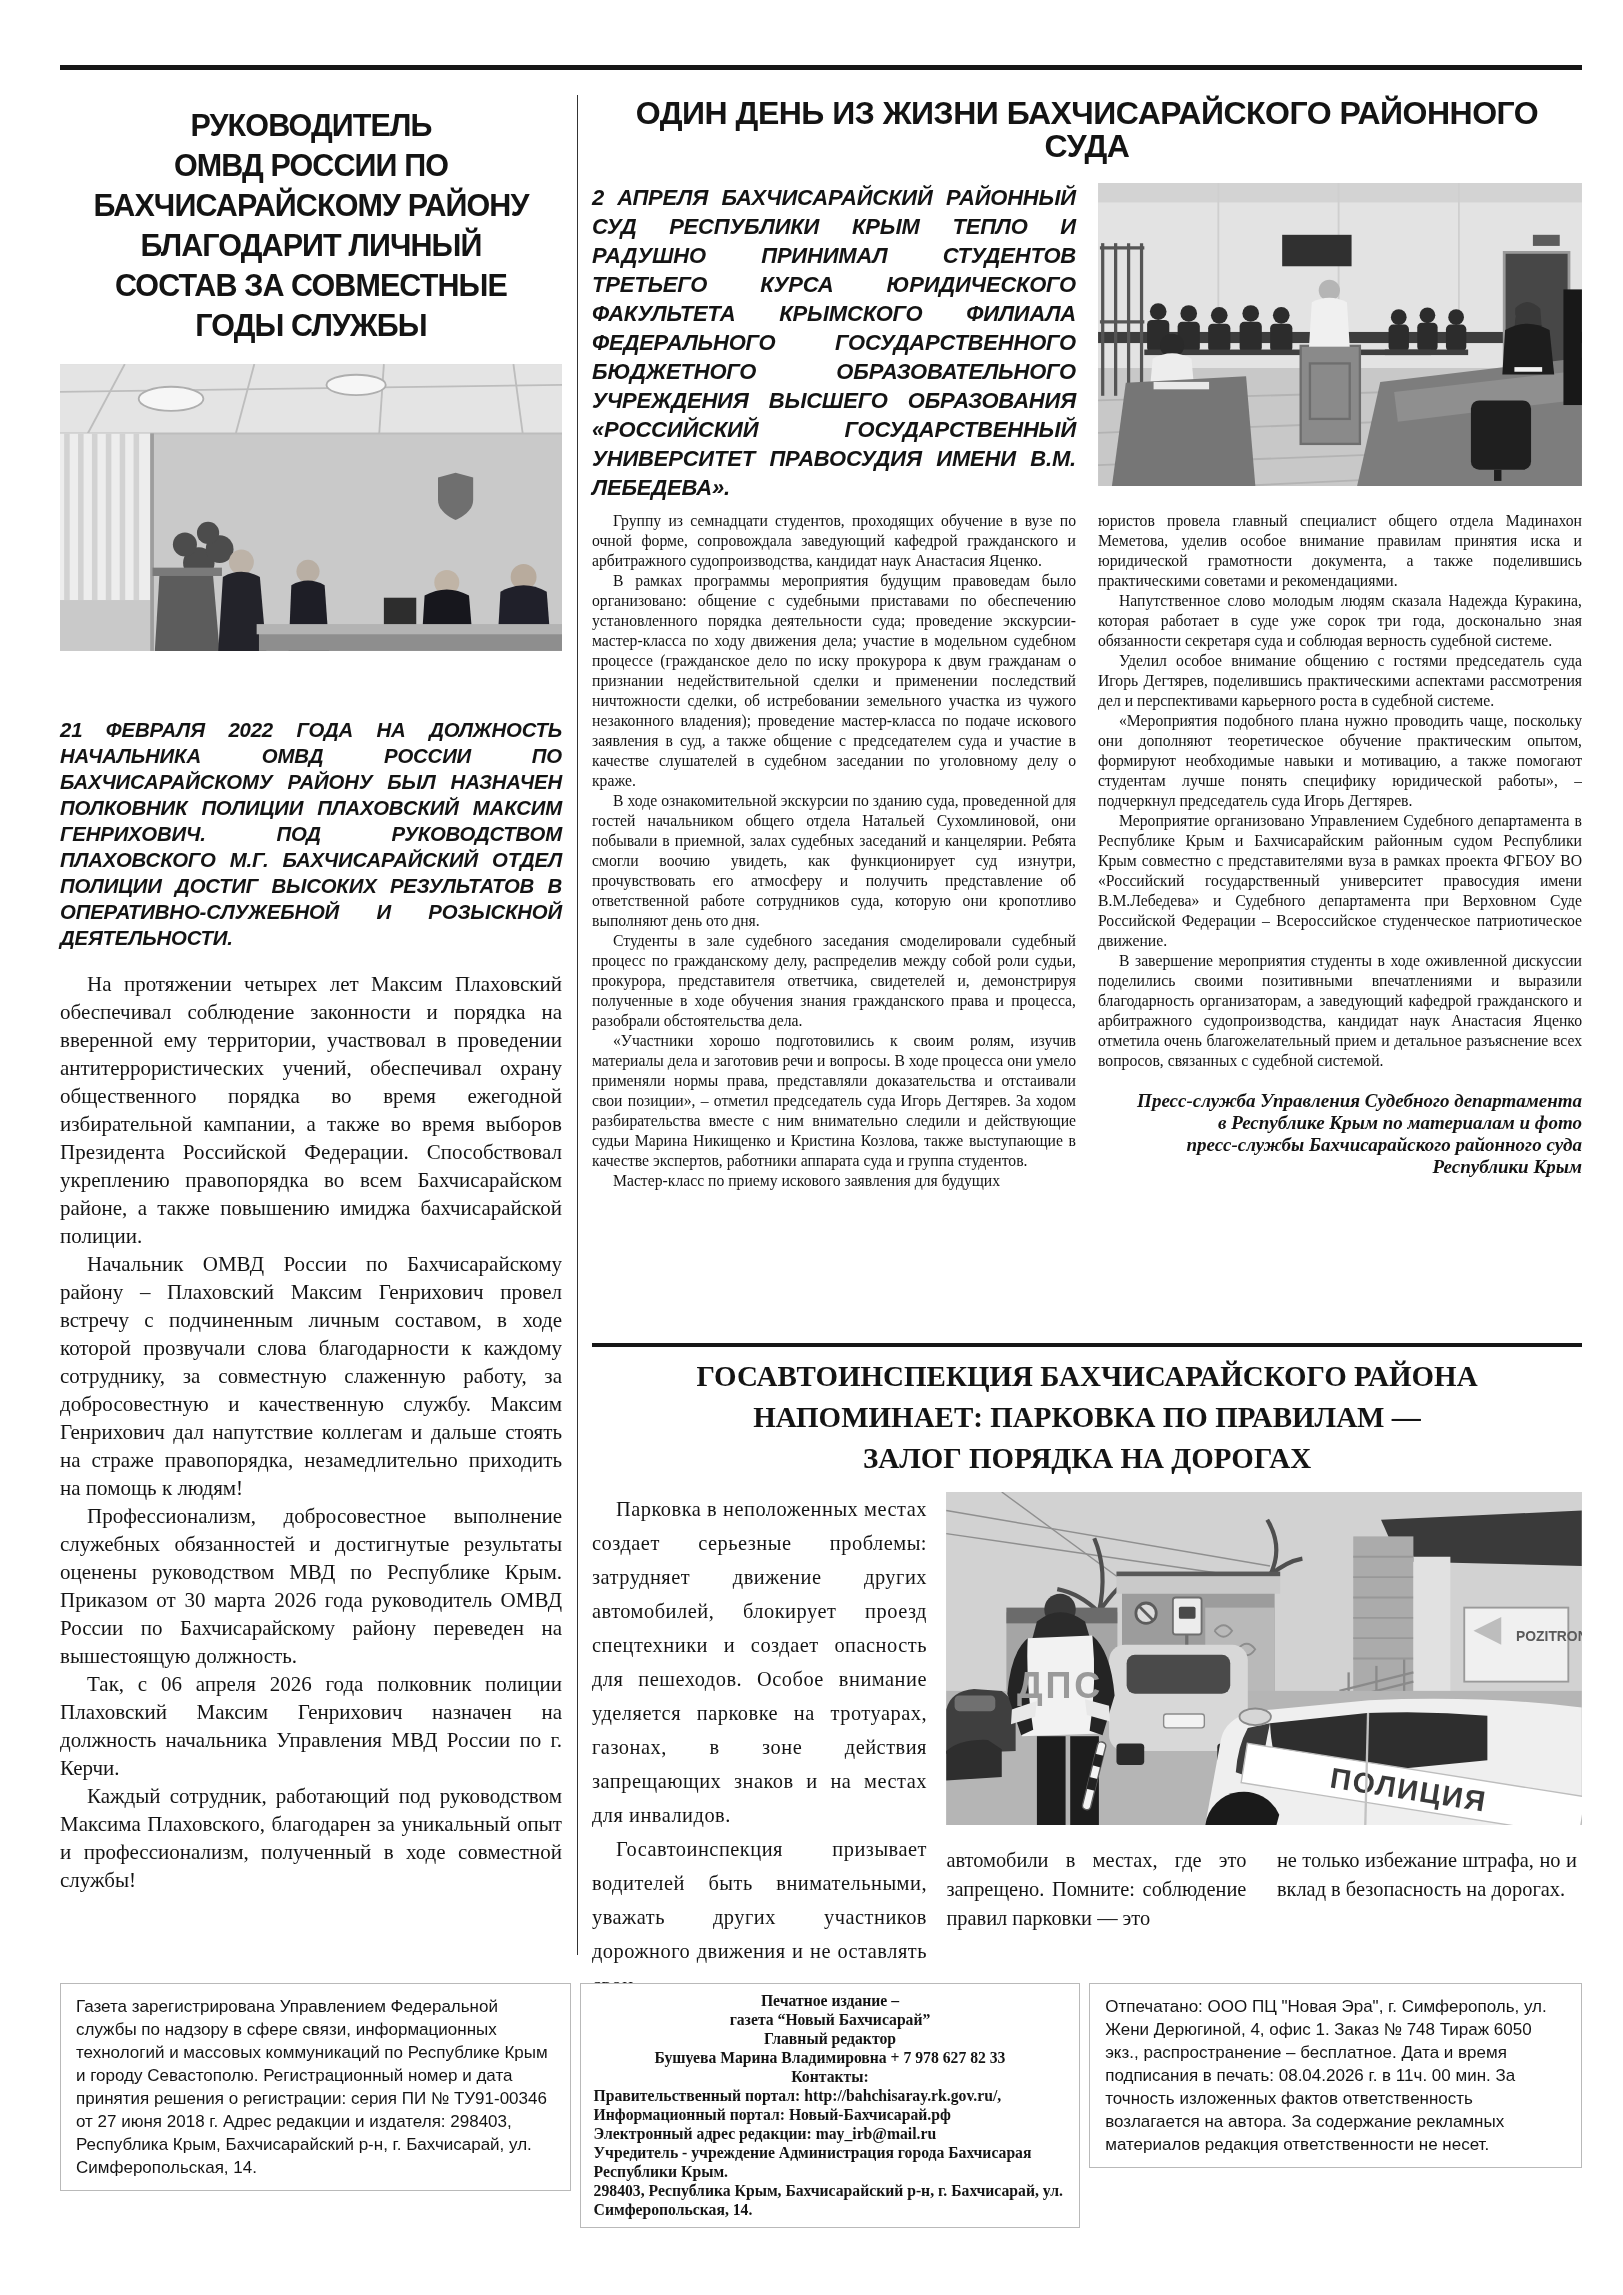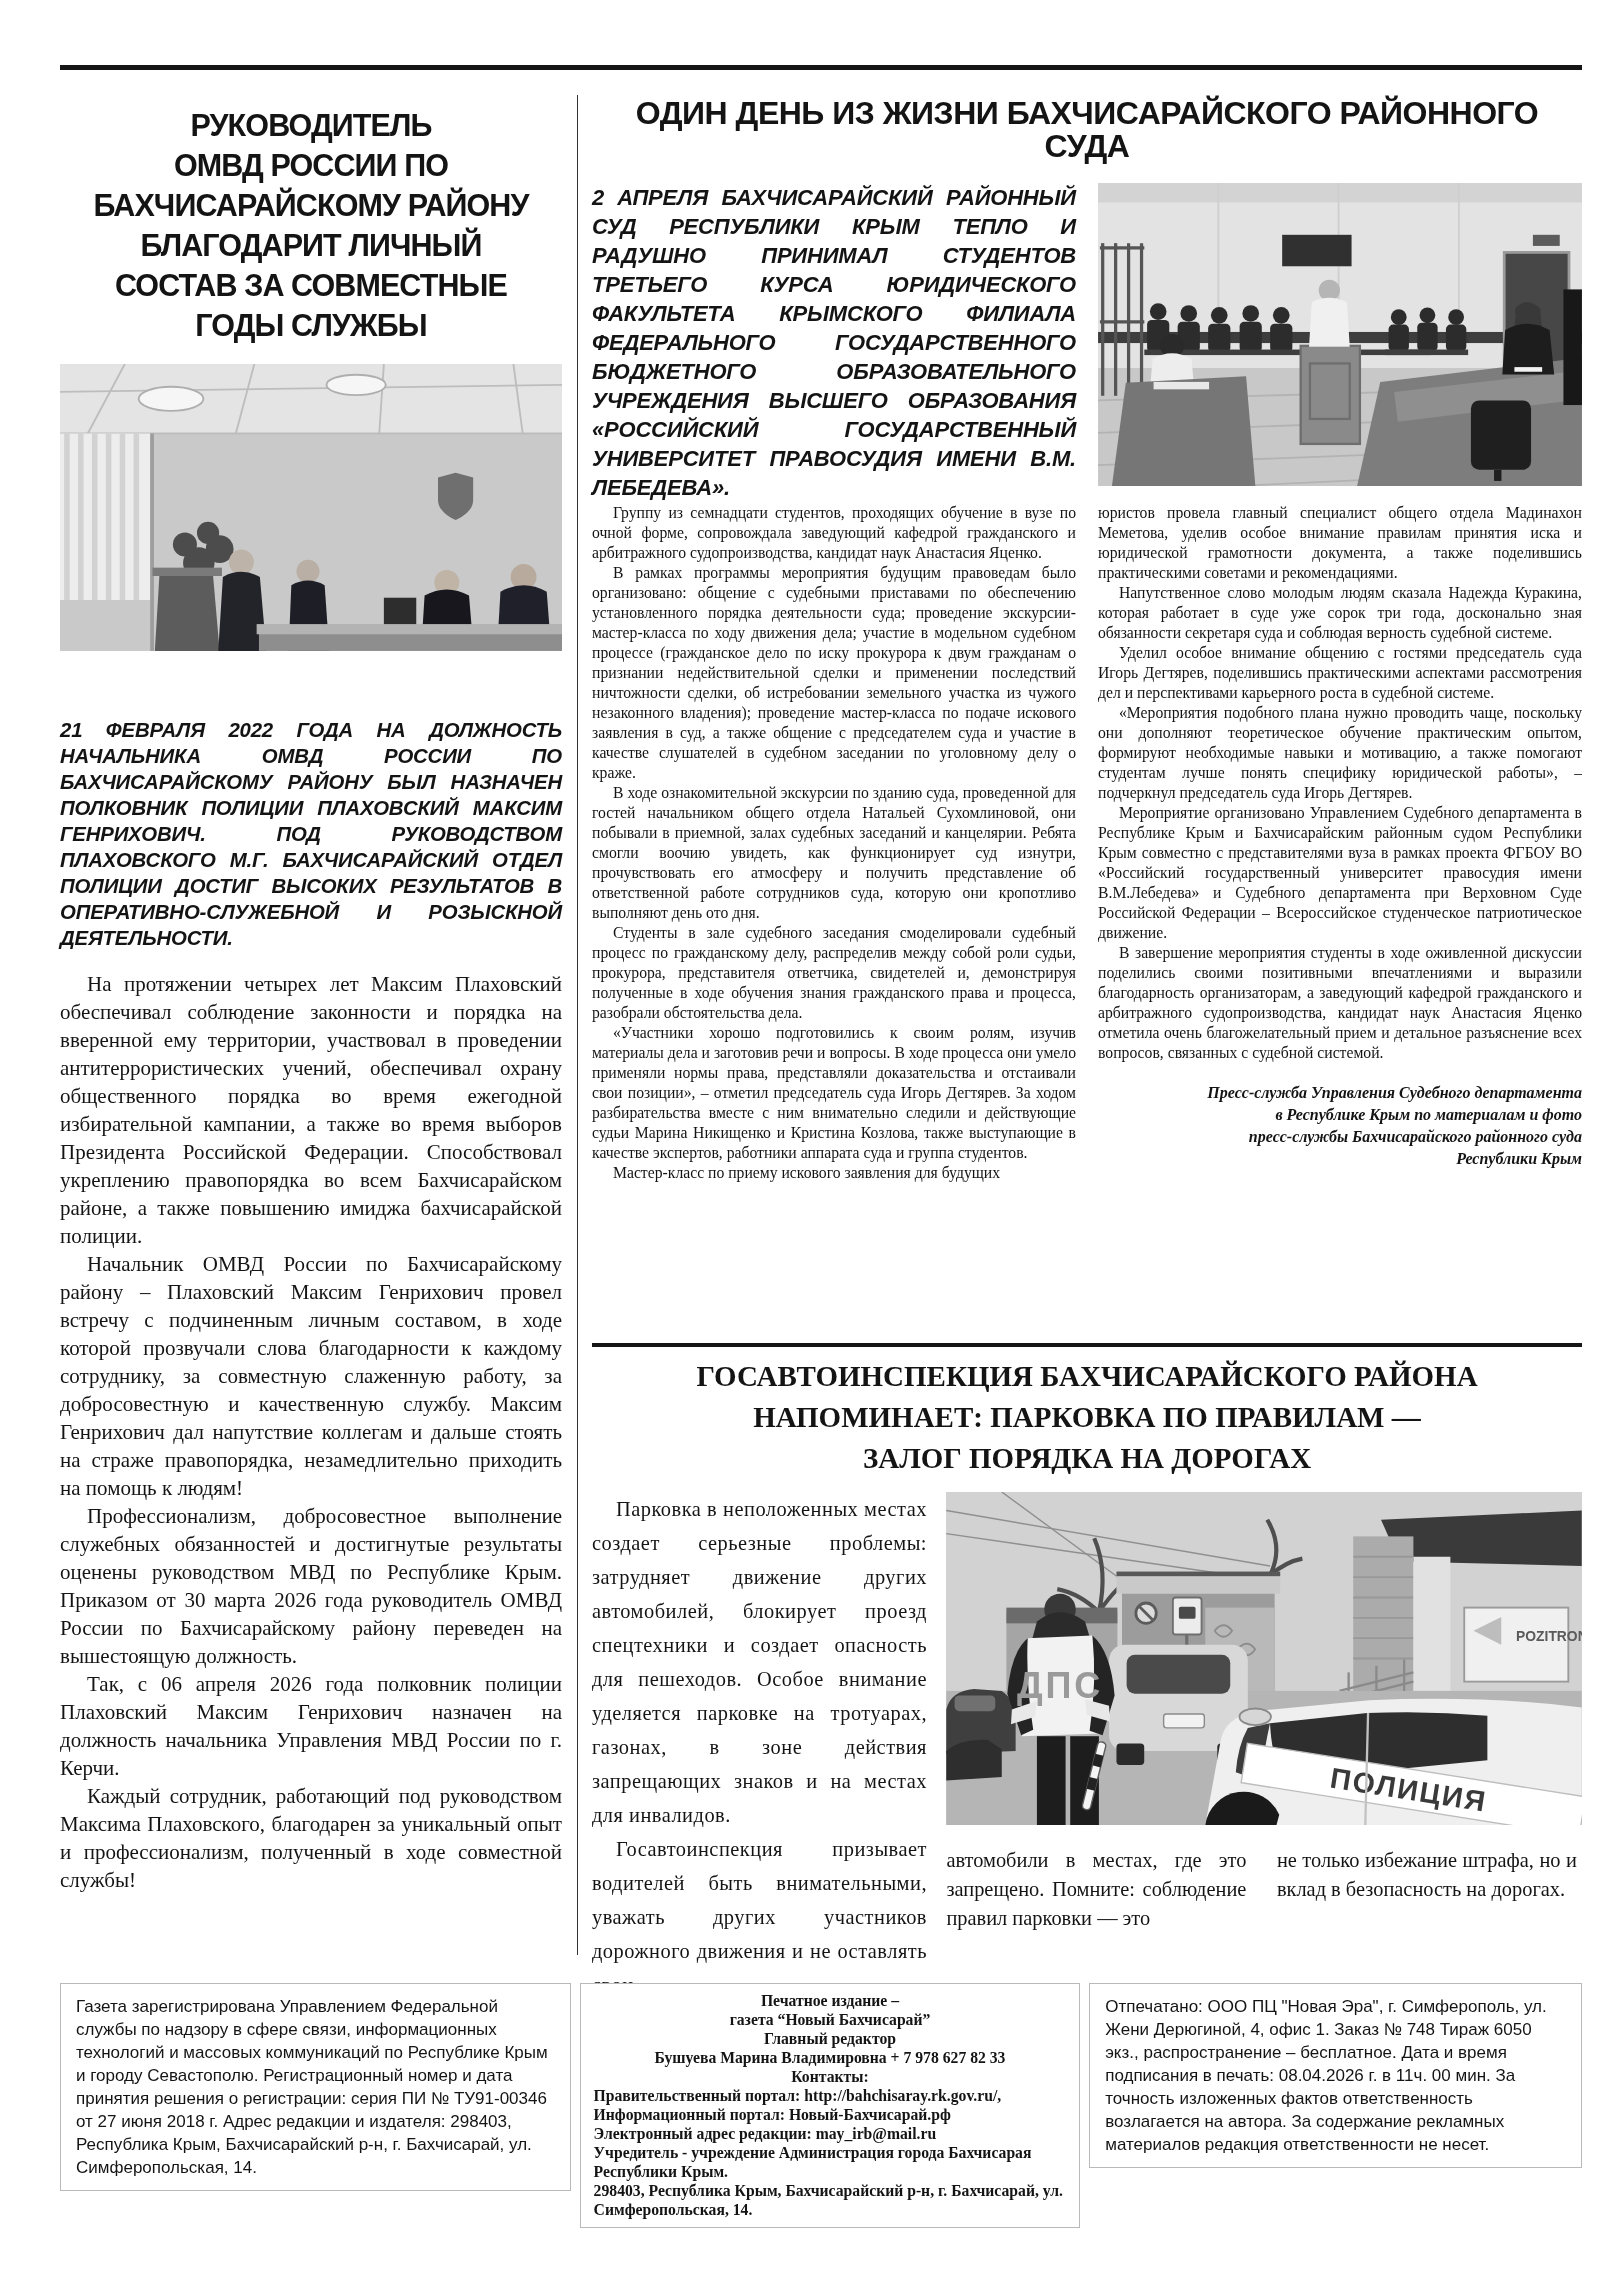--- a/index.html
+++ b/index.html
@@ -25,25 +25,25 @@
   .body1{margin-top:19.4px;font-size:21px;line-height:28px;}
   .body1 p{margin:0;text-indent:27px;text-align:justify;}
   .sig1{margin-top:24px;font-size:21px;line-height:29px;font-weight:700;font-style:italic;text-align:right;}
 
   
   .right-col{position:absolute;left:592px;top:93px;width:990px;height:1879px;}
   .title2{margin:3.7px 0 0;text-align:center;font-size:32px;line-height:33px;font-weight:700;letter-spacing:-0.5px;}
   .court-top{display:flex;gap:22px;margin-top:20.4px;}
   .lead2{width:484px;flex:none;font-size:22px;line-height:29px;font-weight:700;font-style:italic;text-align:justify;letter-spacing:-0.2px;}
   .photo2{width:484px;height:303px;flex:none;}
-  .court-cols{display:flex;gap:22px;margin-top:1px;max-height:733px;overflow:hidden;}
+  .court-cols{display:flex;gap:22px;margin-top:9px;max-height:733px;overflow:hidden;}
   .ccol{width:484px;flex:none;font-size:15.7px;line-height:20px;}
   .ccol p{margin:0;text-indent:21px;text-align:justify;}
   .ccol p.noindent{text-indent:0;}
-  .sig2{margin-top:19.4px;font-size:16px;line-height:22px;font-weight:700;font-style:italic;text-align:right;}
+  .sig2{margin-top:19.4px;font-size:19px;line-height:22px;font-weight:700;font-style:italic;text-align:right;}
 
   
   .article3{position:absolute;left:0;top:1250px;width:990px;border-top:4.2px solid #161616;}
   .title3{margin:9.3px 0 0;text-align:center;font-family:"Liberation Serif", serif;font-size:29px;line-height:41px;font-weight:700;letter-spacing:0;}
   .a3-row{display:flex;gap:19.4px;margin-top:13px;}
   .a3col1{width:335px;flex:none;font-size:20.4px;line-height:34px;letter-spacing:0.5px;}
   .a3col1 p{margin:0;text-indent:24px;text-align:justify;}
   .a3right{width:636px;flex:none;}
   .photo3{width:636px;height:333px;}
   .a3bottom{display:flex;gap:30.5px;margin-top:21px;}

